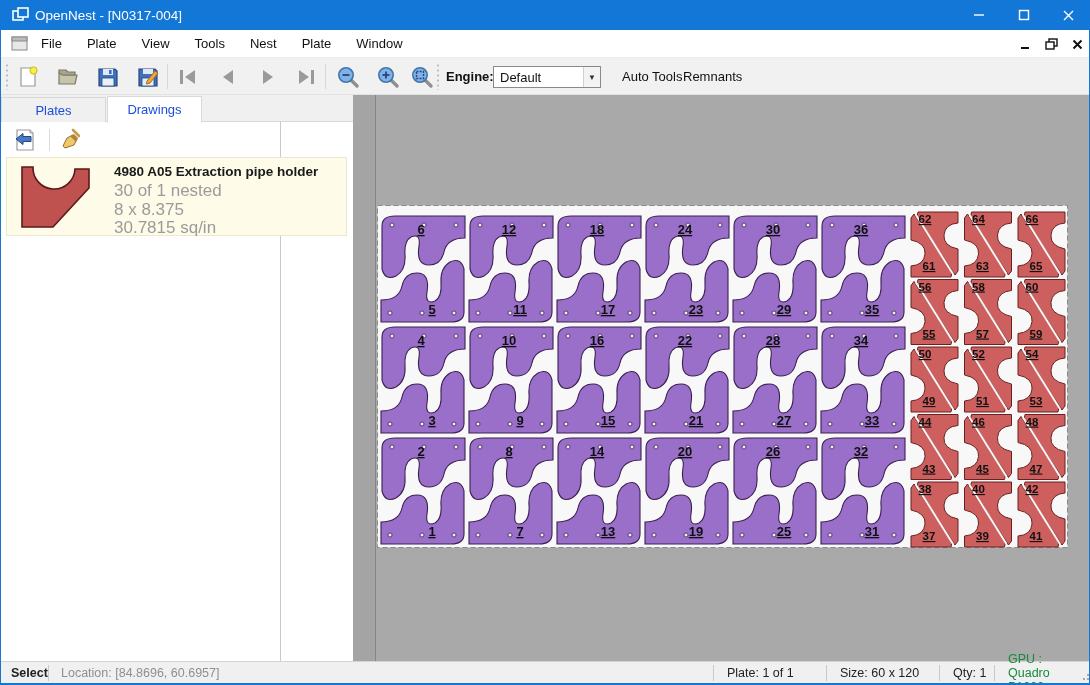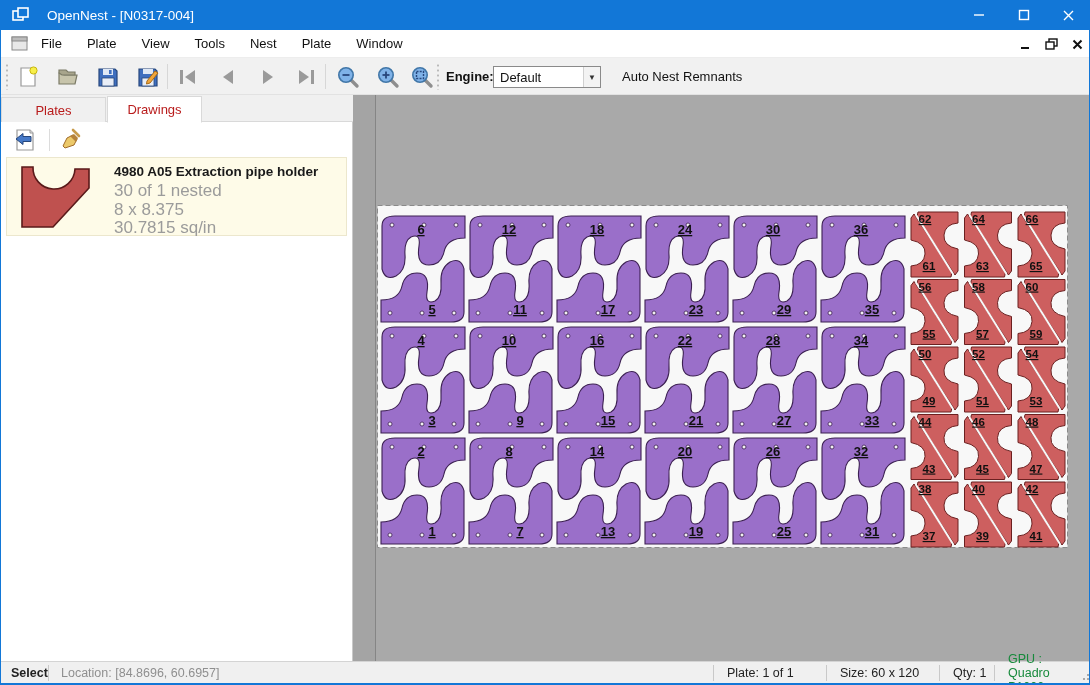--- a/index.html
+++ b/index.html
@@ -5,21 +5,21 @@
   html,body{margin:0;padding:0;background:#555;}
   *{box-sizing:border-box;}
   #win{
     position:relative;width:1090px;height:685px;overflow:hidden;
     font-family:"Liberation Sans",sans-serif;background:#fff;
     border-left:1px solid #1277d7;border-right:1px solid #1277d7;
   }
   
   .titlebar{position:absolute;left:0;top:0;width:1090px;height:30px;background:#1277d7;color:#fff;display:flex;align-items:center;}
   .titlebar .appicon{margin-left:11px;width:18px;height:16px;flex:0 0 auto;}
-  .titlebar .title{margin-left:17px;font-size:13.5px;}
+  .titlebar .title{margin-left:5px;font-size:13.5px;}
   .winbtns{position:absolute;right:0;top:0;height:30px;display:flex;}
   .winbtn{width:45px;height:30px;display:flex;align-items:center;justify-content:center;}
   
   .menubar{position:absolute;left:0;top:30px;width:1090px;height:28px;background:#fff;display:flex;align-items:center;border-bottom:1px solid #ededed;}
   .mdiicon{margin-left:10px;width:17px;height:15px;}
   .menuitem{font-size:13px;color:#111;padding:5px 12px;margin-left:1px;}
   .mdibtns{position:absolute;right:6px;top:4px;display:flex;gap:10px;align-items:center;height:20px;}
   .mdibtn{width:16px;height:16px;display:flex;align-items:center;justify-content:center;}
   
   .toolbar{position:absolute;left:0;top:58px;width:1090px;height:37px;background:#f1f1f1;border-bottom:1px solid #e2e2e2;}
@@ -27,24 +27,24 @@
     background-image:radial-gradient(circle,#b9b9b9 1px,transparent 1.2px);background-size:4px 5px;background-repeat:repeat-y;}
   .tbtn{position:absolute;top:4px;width:30px;height:30px;display:flex;align-items:center;justify-content:center;}
   .tsep{position:absolute;top:6px;width:1px;height:25px;background:#d7d7d7;}
   .tlabel{position:absolute;top:11px;font-size:13px;color:#111;}
   .combo{position:absolute;left:492px;top:8px;width:108px;height:22px;background:#fff;border:1px solid #8a8a8a;display:flex;align-items:center;}
   .combo .val{flex:1;font-size:13px;padding-left:6px;color:#111;}
   .combo .dd{width:17px;height:20px;background:#f3f3f3;border-left:1px solid #d0d0d0;display:flex;align-items:center;justify-content:center;font-size:8px;color:#333;}
   .tbtext{position:absolute;top:11px;font-size:13px;color:#111;}
   
   .tabstrip{position:absolute;left:0;top:95px;width:352px;height:27px;background:#f0f0f0;border-bottom:1px solid #d9d9d9;}
-  .tab{position:absolute;top:2px;height:25px;font-size:13px;color:#b91c1c;display:flex;align-items:center;justify-content:center;text-align:center;}
+  .tab{position:absolute;top:2px;height:25px;font-size:13px;color:#1d4ed8;display:flex;align-items:center;justify-content:center;text-align:center;}
   .tab.inactive{left:0;width:105px;background:#f0f0f0;border:1px solid #d9d9d9;border-bottom:none;}
   .tab.active{left:106px;width:95px;background:#fff;border:1px solid #d9d9d9;border-bottom:1px solid #fff;top:1px;height:27px;z-index:2;}
-  .panel{position:absolute;left:0;top:122px;width:352px;height:539px;background:#fff;border-right:1px solid #c9c9c9;}
+  .panel{position:absolute;left:0;top:122px;width:280px;height:539px;background:#fff;border-right:1px solid #c9c9c9;}
   .ptool{position:absolute;left:0;top:2px;width:100%;height:32px;}
   .pbtn{position:absolute;top:2px;width:28px;height:28px;display:flex;align-items:center;justify-content:center;}
   .psep{position:absolute;left:48px;top:5px;width:1px;height:22px;background:#dcdcdc;}
   .ditem{position:absolute;left:5px;width:341px;height:79px;background:#fefbe8;border:1px solid #ece7cd;}
   .ditem .thumb{position:absolute;left:13px;top:7px;}
   .ditem .txt{position:absolute;left:107px;top:4px;}
   .ditem .dtitle{font-size:13.5px;font-weight:bold;color:#1a1a1a;line-height:20px;}
   .ditem .dline{font-size:17px;color:#9b9b9b;line-height:18.5px;}
   
   .splitter{position:absolute;left:352px;top:95px;width:22px;height:566px;background:#a4a4a4;}
@@ -205,21 +205,21 @@
       </svg>
     </div>
 
     <div class="tbgrip" style="left:435px"></div>
 
     <span class="tlabel" style="left:445px;font-weight:bold">Engine:</span>
     <div class="combo">
       <span class="val">Default</span>
       <span class="dd">▼</span>
     </div>
-    <span class="tbtext" style="left:621px">Auto Nest</span>
+    <span class="tbtext" style="left:621px">Auto Tools</span>
     <span class="tbtext" style="left:682px">Remnants</span>
   </div>
 
   <div class="tabstrip">
     <div class="tab inactive">Plates</div>
     <div class="tab active">Drawings</div>
   </div>
 
   <div class="panel">
     <div class="ptool">

